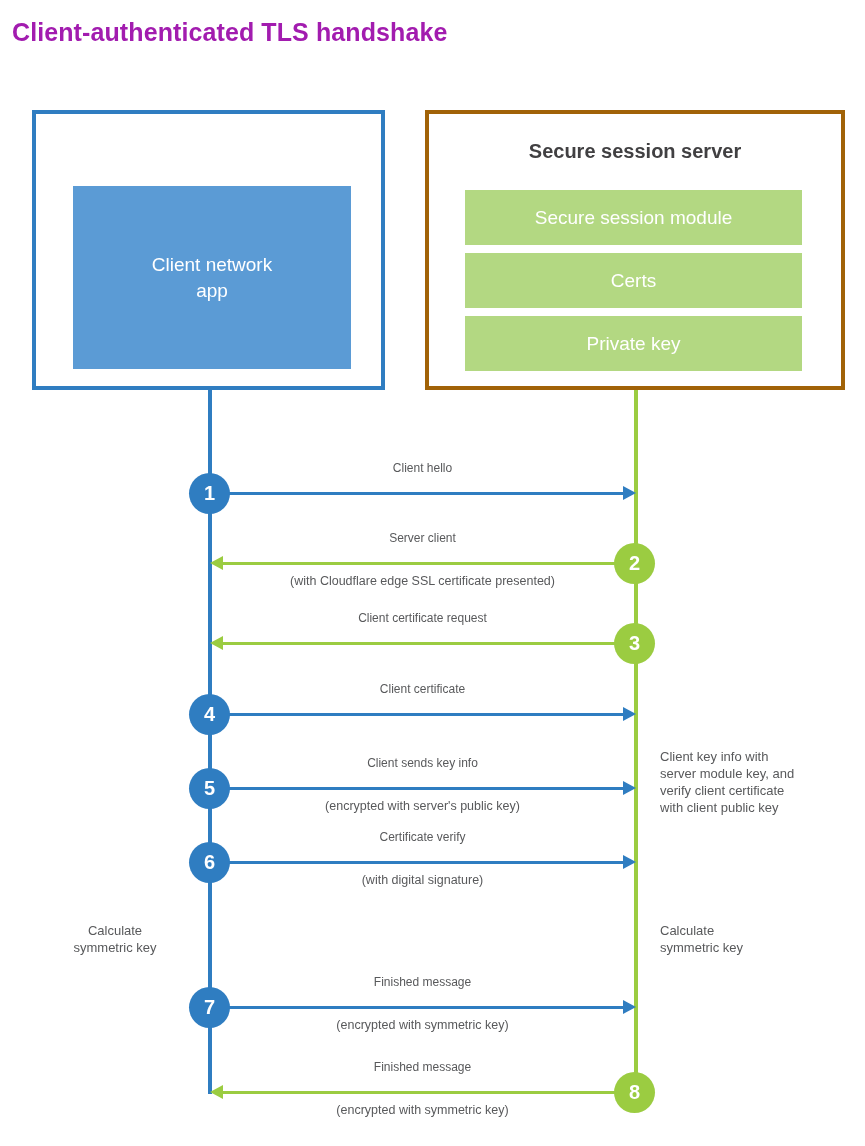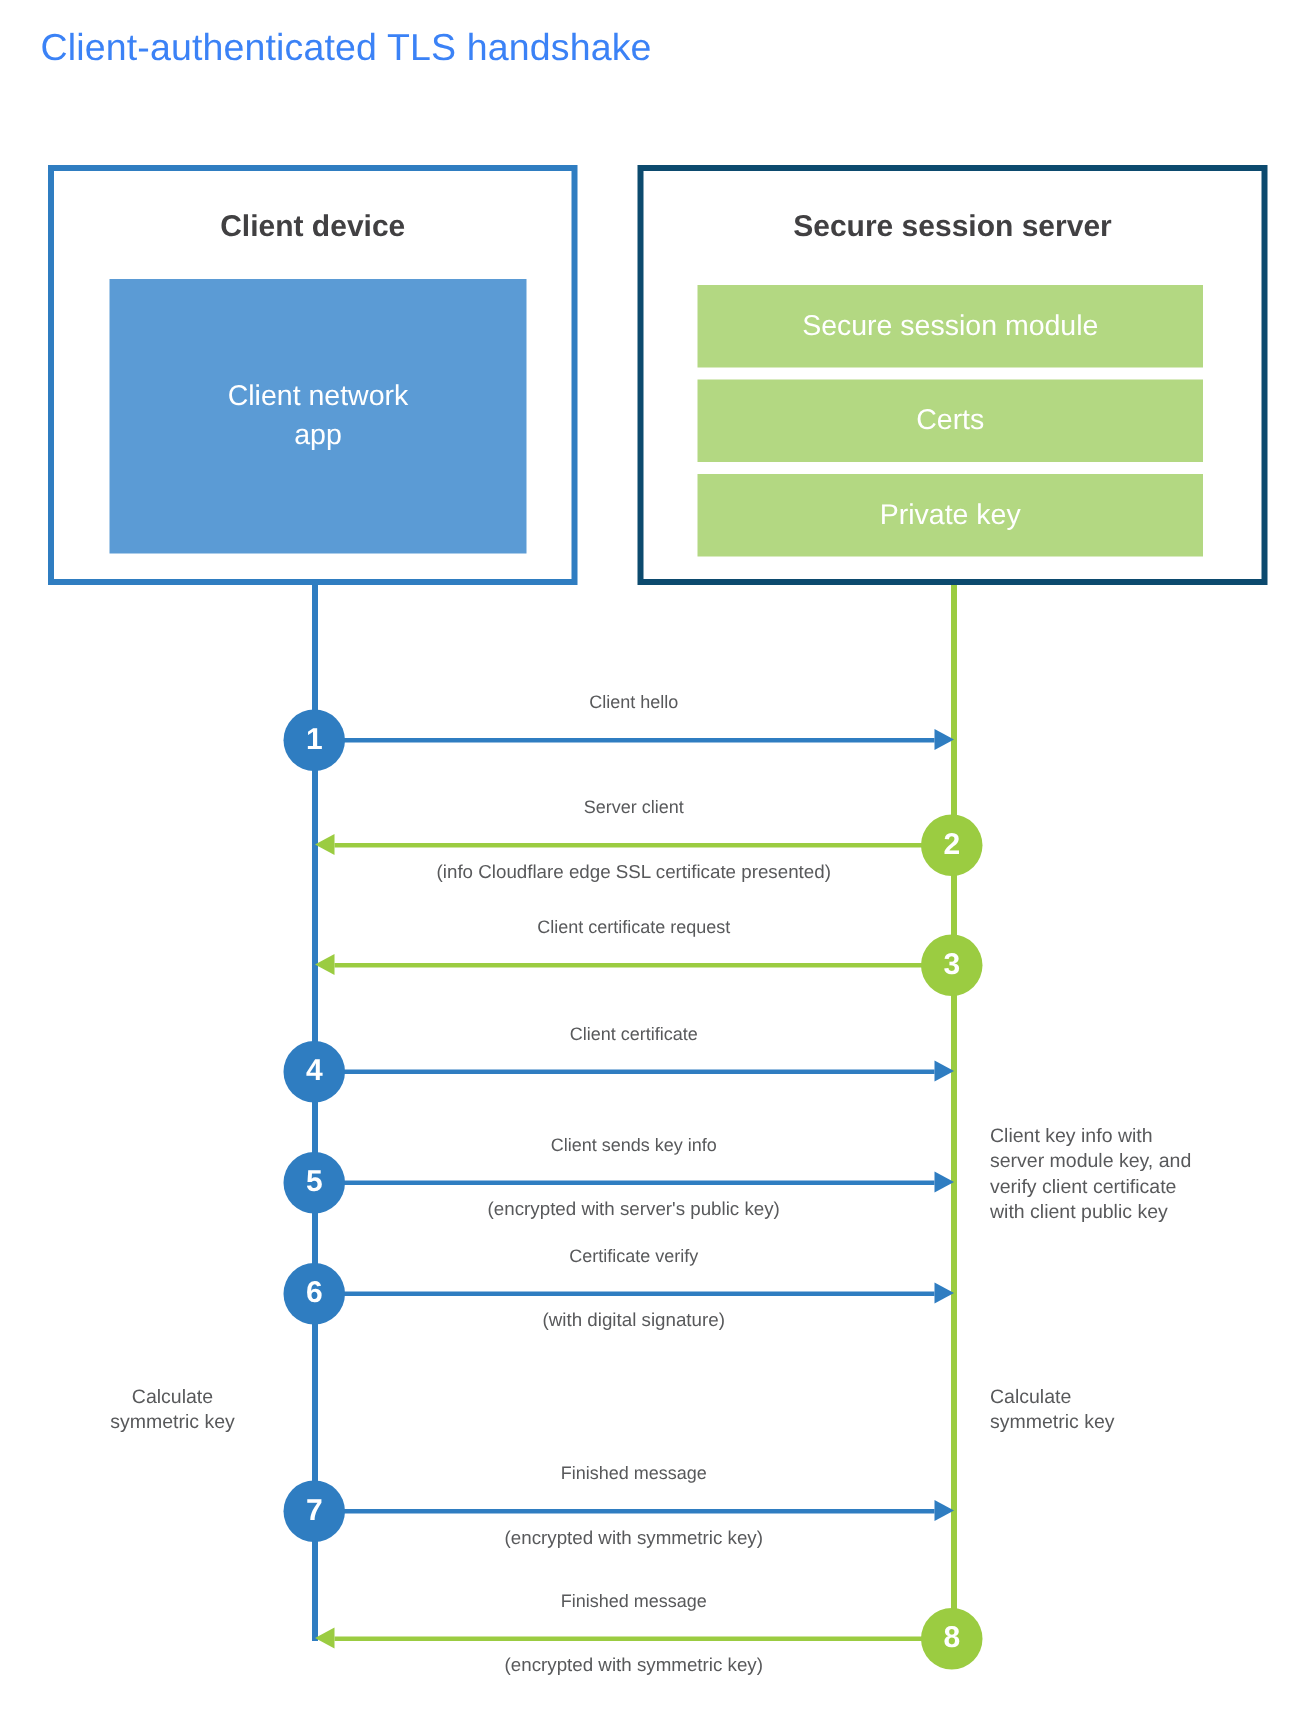--- a/index.html
+++ b/index.html
@@ -12,25 +12,25 @@
     width: 865px;
     height: 1146px;
     position: relative;
     font-family: "Liberation Sans", "DejaVu Sans", sans-serif;
     overflow: hidden;
   }
 
   
   #page-title {
     position: absolute;
-    left: 27px;
+    left: 12px;
     top: 18px;
     font-size: 25px;
-    font-weight: 400;
-    color: #3b82f6;
+    font-weight: 700;
+    color: #a21caf;
     letter-spacing: 0.1px;
     white-space: nowrap;
   }
 
   
   .party-box {
     position: absolute;
     box-sizing: border-box;
     background: #ffffff;
   }
@@ -39,21 +39,21 @@
     top: 110px;
     width: 353px;
     height: 280px;
     border: 4px solid #2f7dc1;
   }
   #server-box {
     left: 425px;
     top: 110px;
     width: 420px;
     height: 280px;
-    border: 4px solid #0c4a6e;
+    border: 4px solid #a16207;
   }
   .party-title {
     position: absolute;
     left: 0;
     right: 0;
     top: 26px;
     text-align: center;
     font-size: 20px;
     font-weight: bold;
     color: #414042;
@@ -205,21 +205,20 @@
     width: 160px;
     text-align: left;
   }
 </style>
 </head>
 <body>
 
 <div id="page-title">Client-authenticated TLS handshake</div>
 
 <div id="client-box" class="party-box">
-  <div class="party-title">Client device</div>
   <div id="client-app">
     <div>
       <span>Client network</span>
       <span>app</span>
     </div>
   </div>
 </div>
 
 <div id="server-box" class="party-box">
   <div class="party-title">Secure session server</div>
@@ -236,21 +235,21 @@
       <div class="shaft blue" style="left: 210px; width: 413px;"></div>
       <div class="head right" style="left: 623px;"></div>
       <div class="step-circle blue">1</div>
       <div class="msg-label">Client hello</div>
     </div>
     <div class="msg" style="top: 563px;">
       <div class="shaft green" style="left: 223px; width: 413px;"></div>
       <div class="head left" style="left: 210px;"></div>
       <div class="step-circle green">2</div>
       <div class="msg-label">Server client</div>
-      <div class="msg-sublabel">(info Cloudflare edge SSL certificate presented)</div>
+      <div class="msg-sublabel">(with Cloudflare edge SSL certificate presented)</div>
     </div>
     <div class="msg" style="top: 643px;">
       <div class="shaft green" style="left: 223px; width: 413px;"></div>
       <div class="head left" style="left: 210px;"></div>
       <div class="step-circle green">3</div>
       <div class="msg-label">Client certificate request</div>
     </div>
     <div class="msg" style="top: 714px;">
       <div class="shaft blue" style="left: 210px; width: 413px;"></div>
       <div class="head right" style="left: 623px;"></div>

